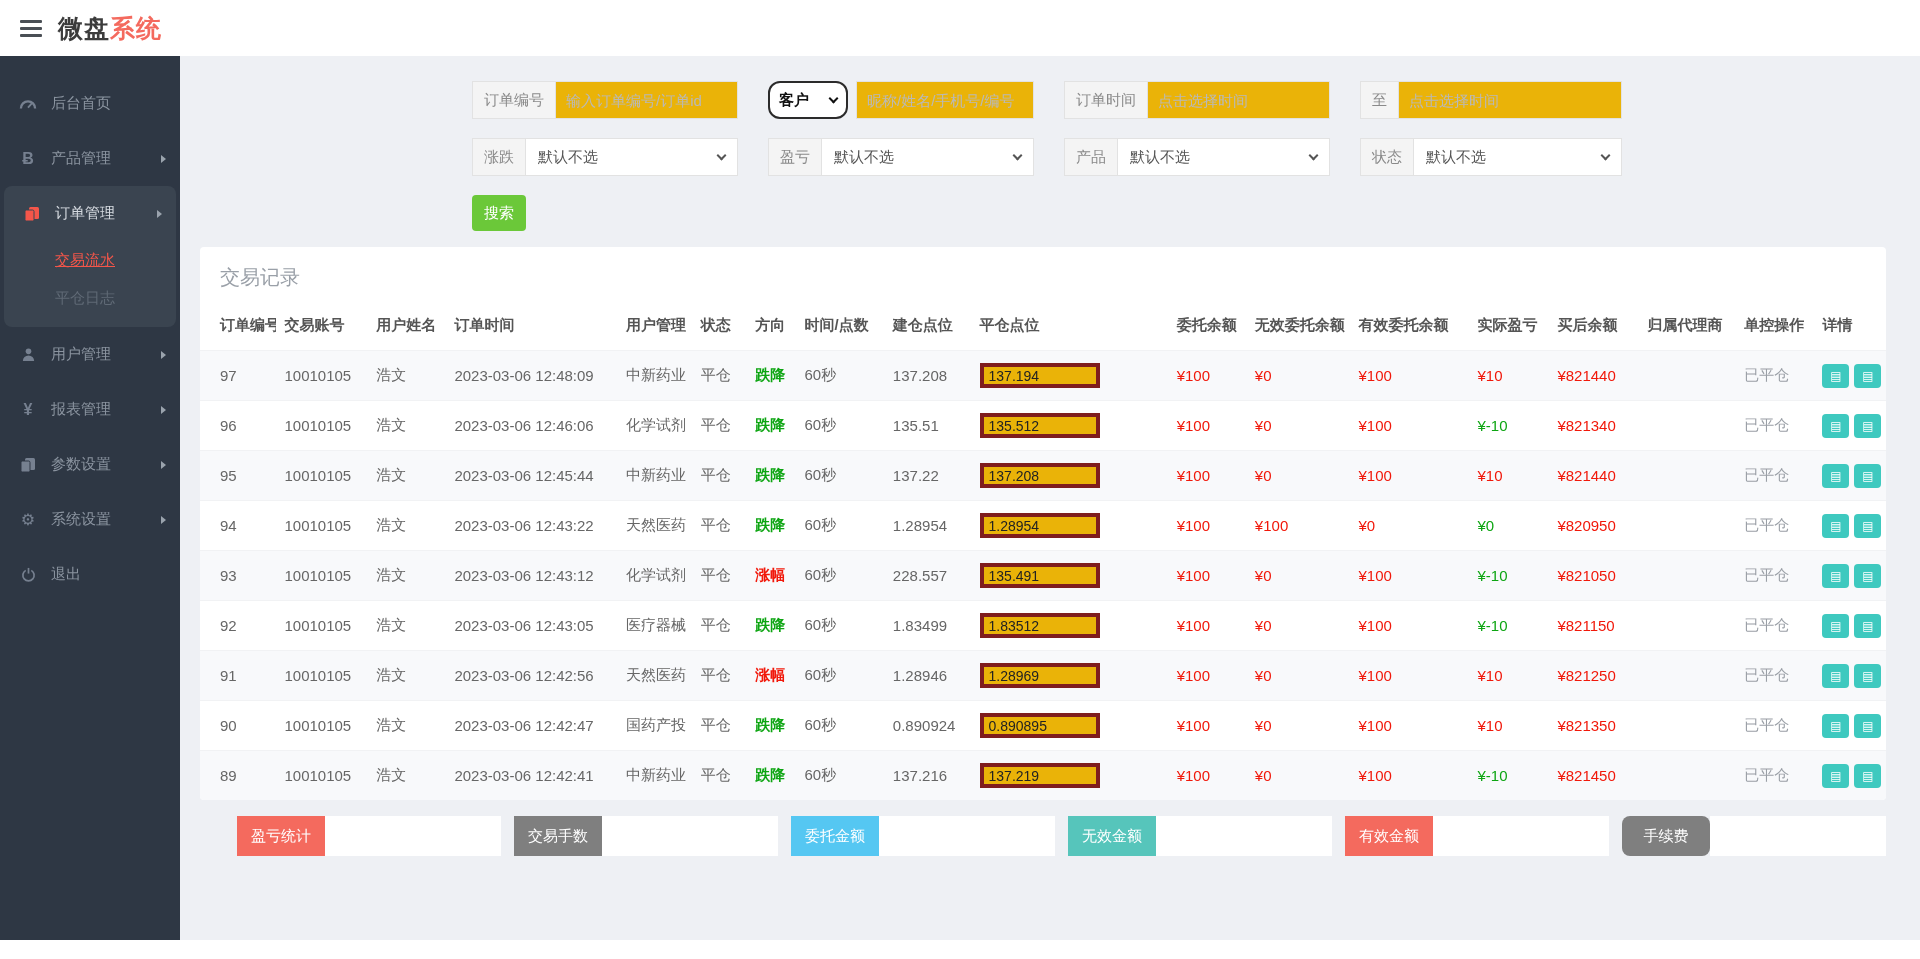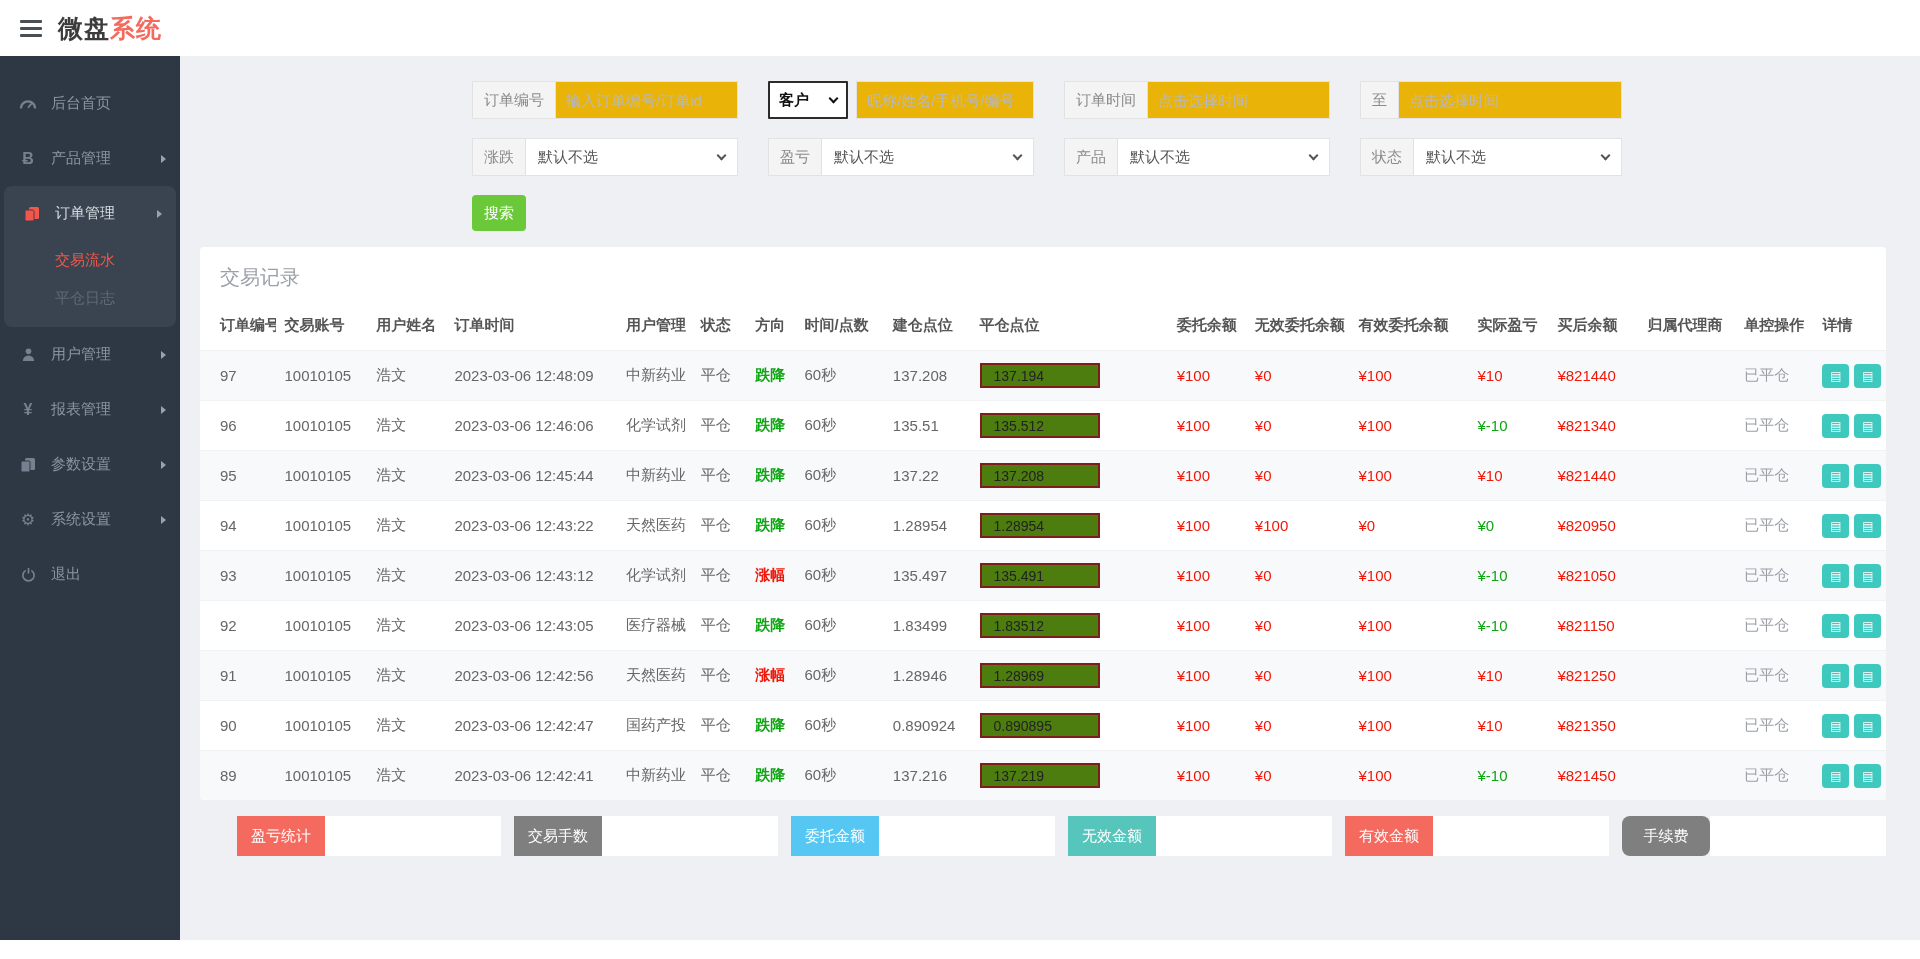--- a/index.html
+++ b/index.html
@@ -22,40 +22,40 @@
     font-size:15px; cursor:pointer; }
   .s-ico { width:20px; display:flex; justify-content:center; align-items:center; color:#768090;
     font-size:16px; font-weight:bold; }
   .s-ico.red { color:#f4564a; }
   .s-label { flex:1; }
   .s-label.light { color:#d6dbe1; }
   .s-arrow { width:0; height:0; border-top:4px solid transparent; border-bottom:4px solid transparent;
     border-left:5px solid #9aa3ad; }
   .s-group { background:#3a4450; border-radius:8px; margin:0 4px; padding-bottom:10px; }
   .s-sub { height:38px; line-height:38px; padding-left:51px; font-size:15px; color:#606a76; cursor:pointer; }
-  .s-sub.active { color:#f4564a; }
+  .s-sub.active { color:#f4564a;text-decoration:underline; }
 
   
   .main { flex:1; background:#eef0f4; padding:25px 34px 0 20px; position:relative; overflow:hidden; }
 
   
   .filter-form { margin-left:272px; }
   .f-row { display:flex; gap:30px; margin-bottom:19px; }
   .f-group { display:flex; width:266px; height:38px; }
   .f-group.w2 { width:262px; }
   .f-label { background:#f4f4f4; border:1px solid #e2e2e2; border-right:none; color:#8a8a8a;
     font-size:15px; line-height:36px; padding:0 11px; white-space:nowrap; }
   .f-input { flex:1; min-width:0; border:1px solid #e2e2e2; background:#eab308; padding:0 10px;
     font-size:15px; color:#444; font-family:inherit; }
   .f-input::placeholder { color:#b9b9b9; }
   .sel { display:flex; align-items:center; justify-content:space-between; background:#fff;
     border:1px solid #e2e2e2; flex:1; padding:7px 12px; color:#555; font-size:15px; cursor:pointer; }
   .chev { width:7px; height:7px; border-right:2px solid #555; border-bottom:2px solid #555;
     transform:rotate(45deg); margin-top:-4px; flex:none; }
-  .sel.customer { flex:none; width:80px; border:2px solid #2b2b2b; border-radius:1px;
+  .sel.customer { flex:none; width:80px; border:2px solid #2b2b2b; border-radius:12px;
     font-weight:bold; color:#111; margin-right:8px; padding:0 9px; }
   .sel.customer .chev { border-color:#111; }
   .search-btn { display:block; margin-top:0; width:54px; height:36px; background:var(--green_btn,#6bc839);
     border:none; border-radius:4px; color:#fff; font-size:15px; cursor:pointer; font-family:inherit; }
 
   
   .actions-row { margin-top:27px; display:flex; align-items:center; gap:15px; }
   .btn-salmon { background:var(--salmon,#f46a5e); color:#fff; border:none; border-radius:4px;
     padding:0 15px; height:35px; font-size:15px; cursor:pointer; font-family:inherit; }
   .today-note { color:#f4392c; font-weight:bold; font-size:15px; }
@@ -68,22 +68,22 @@
     white-space:nowrap; overflow:hidden; }
   th:first-child { padding-left:20px; }
   tbody tr { border-top:1px solid #f1f2f4; }
   tbody tr:nth-child(odd) { background:#f8f9fb; }
   td { font-size:15px; color:#666; padding:12px 8px; white-space:nowrap; overflow:hidden; }
   td:first-child { padding-left:20px; }
   td[data-name="control-cell"] { color:#9a9fa6; }
   .c-red { color:var(--money_red,#f1180a); }
   .c-green { color:var(--money_green,#0da512); }
   .dir { font-weight:bold; }
-  .close-input { width:120px; height:25px; border:2px solid #7f1d1d; font-size:14px; padding:0 12px;
-    color:#222; font-family:inherit; background:#4d7c0f; }
+  .close-input { width:120px; height:25px; border:4px solid #7f1d1d; font-size:14px; padding:0 5px;
+    color:#222; font-family:inherit; background:#eab308; }
   .detail-btn { width:27px; height:24px; background:var(--teal,#3ec9bf); border:none; border-radius:4px;
     color:#fff; margin-right:5px; cursor:pointer; display:inline-flex; align-items:center;
     justify-content:center; padding:0; }
   .dglyph { font-size:12px; line-height:1; font-family:"DejaVu Sans",sans-serif; }
 
   
   .summary { margin-top:16px; display:flex; justify-content:space-between;padding-left:37px; }
   .sum-group { display:flex; height:40px; }
   .sum-label { min-width:88px; padding:0 12px; color:#fff; font-size:15px; line-height:40px;
     text-align:center; white-space:nowrap; }
@@ -363,21 +363,21 @@
             </tr>
             <tr data-name="table-row">
               <td data-name="id-cell">93</td>
               <td data-name="account-cell">10010105</td>
               <td data-name="name-cell">浩文</td>
               <td data-name="time-cell">2023-03-06 12:43:12</td>
               <td data-name="product-cell">化学试剂</td>
               <td data-name="status-cell">平仓</td>
               <td data-name="direction-cell"><span class="c-red dir" data-name="direction-value">涨幅</span></td>
               <td data-name="duration-cell">60秒</td>
-              <td data-name="open-cell">135.497</td>
+              <td data-name="open-cell">228.557</td>
               <td data-name="close-cell"><input class="close-input" data-name="close-price-input" value="135.491" style=""></td>
               <td data-name="entrust-cell"><span class="c-red" data-name="entrust-value">¥100</span></td>
               <td data-name="invalid-cell"><span class="c-red" data-name="invalid-value">¥0</span></td>
               <td data-name="valid-cell"><span class="c-red" data-name="valid-value">¥100</span></td>
               <td data-name="profit-cell"><span class="c-green" data-name="profit-value">¥-10</span></td>
               <td data-name="after-cell"><span class="c-red" data-name="after-value">¥821050</span></td>
               <td data-name="agent-cell"></td>
               <td data-name="control-cell">已平仓</td>
               <td data-name="detail-cell"><button class="detail-btn" data-name="detail-button-1">
                   <span class="dglyph" data-name="table-icon">▤</span>

